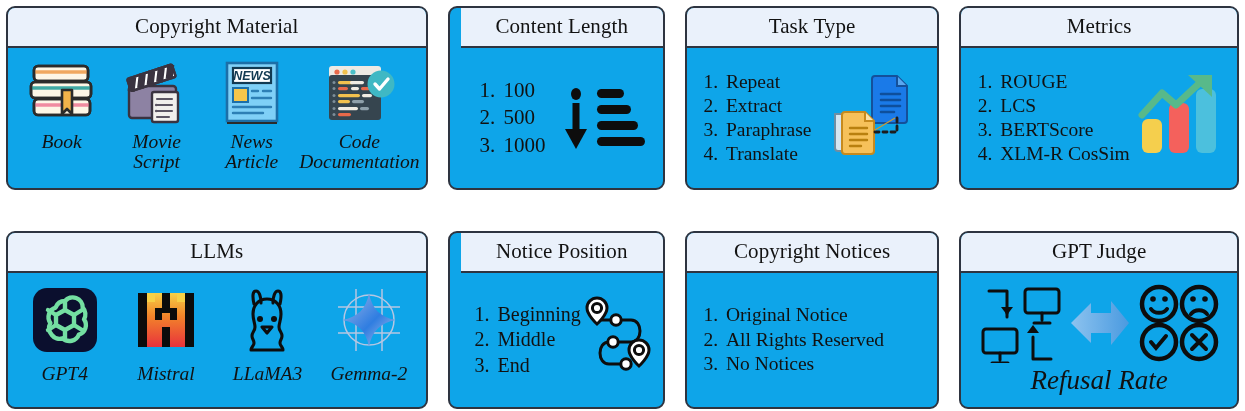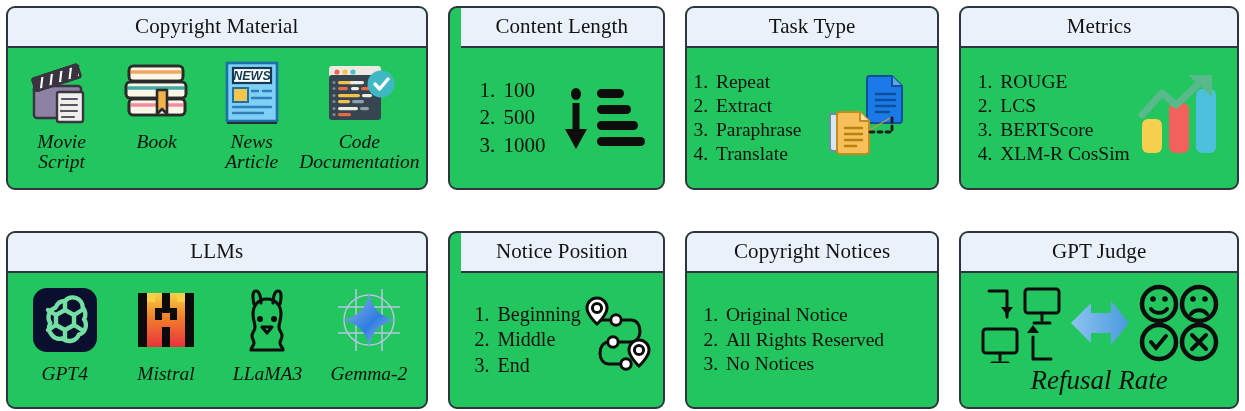--- a/index.html
+++ b/index.html
@@ -16,21 +16,21 @@
     padding:6px 6px 4px 6px;
   }
   .row{display:flex;gap:20px;align-items:stretch;}
   .row.top{height:184px;}
   .row.bottom{height:178px;margin-top:41px;justify-content:flex-end;}
 
   .panel{
     box-sizing:border-box;
     border:2.5px solid #2e3440;
     border-radius:9px;
-    background:#22c55e;
+    background:#0ea5e9;
     display:flex;flex-direction:column;
     overflow:hidden;
   }
   .panel .hdr{
     background:#eaf1fb;
     border-bottom:2.5px solid #2e3440;
     text-align:center;
     color:#121212;
     letter-spacing:.1px;
     line-height:1;
@@ -97,64 +97,64 @@
 <body>
 
 <div class="board">
 
   <div class="row top">
 
     <div class="panel w-1">
       <div class="hdr">Copyright Material</div>
       <div class="body">
         <div class="iconrow">
-
-          <div class="iconcell">
-            <div class="glyph">
-              <svg width="68" height="68" viewBox="0 0 68 68">
-                <g stroke="#3a3340" stroke-width="2.4" stroke-linejoin="round">
-                  <rect x="6" y="27" width="47" height="32" rx="3" fill="#8d82a3"></rect>
-                  <g transform="rotate(-18 30 22)">
-                    <rect x="6" y="12" width="47" height="13" rx="2" fill="#ffffff"></rect>
-                    <path d="M12 12 l-6 13 M22 12 l-6 13 M32 12 l-6 13 M42 12 l-6 13 M52 12 l-6 13" fill="none" stroke="#3a3340" stroke-width="7"></path>
-                    <rect x="6" y="12" width="47" height="13" rx="2" fill="none"></rect>
-                  </g>
-                  <rect x="29" y="33" width="26" height="30" rx="2" fill="#f1efec"></rect>
-                  <g stroke="#5b5563" stroke-width="2.1" stroke-linecap="round">
-                    <path d="M34 40 h15 M34 46 h15 M34 52 h15 M34 58 h12"></path>
-                  </g>
-                  <g fill="#5b5563" stroke="none">
-                    <circle cx="33.2" cy="46" r="1.3"></circle>
-                      <circle cx="33.2" cy="52" r="1.3"></circle>
-                  </g>
-                </g>
-              </svg>
-            </div>
-            <div class="cap" style="white-space:pre-line">Movie
-Script</div>
-          </div>
 
           <div class="iconcell">
             <div class="glyph">
               <svg width="68" height="66" viewBox="0 0 68 66">
                 <g stroke="#2b2b2b" stroke-width="2.6" stroke-linejoin="round">
                   <rect x="6" y="6" width="54" height="15" rx="4" fill="#fdf6e6"></rect>
                   <path d="M6 12 h54" stroke="#f0a860" stroke-width="3.4"></path>
                   <rect x="6" y="6" width="54" height="15" rx="4" fill="none"></rect>
                   <rect x="3" y="22" width="60" height="16" rx="4" fill="#fdf6e6"></rect>
                   <path d="M3 28 h60" stroke="#3fa9a4" stroke-width="3.6"></path>
                   <rect x="3" y="22" width="60" height="16" rx="4" fill="none"></rect>
                   <rect x="6" y="39" width="56" height="16" rx="4" fill="#fdf6e6"></rect>
                   <path d="M6 45 h56" stroke="#f08ba0" stroke-width="3.6"></path>
                   <rect x="6" y="39" width="56" height="16" rx="4" fill="none"></rect>
                   <path d="M34 30 h10 v24 l-5 -5 l-5 5 z" fill="#f3b34a"></path>
                 </g>
               </svg>
             </div>
             <div class="cap nowrap">Book</div>
+          </div>
+
+          <div class="iconcell">
+            <div class="glyph">
+              <svg width="68" height="68" viewBox="0 0 68 68">
+                <g stroke="#3a3340" stroke-width="2.4" stroke-linejoin="round">
+                  <rect x="6" y="27" width="47" height="32" rx="3" fill="#8d82a3"></rect>
+                  <g transform="rotate(-18 30 22)">
+                    <rect x="6" y="12" width="47" height="13" rx="2" fill="#ffffff"></rect>
+                    <path d="M12 12 l-6 13 M22 12 l-6 13 M32 12 l-6 13 M42 12 l-6 13 M52 12 l-6 13" fill="none" stroke="#3a3340" stroke-width="7"></path>
+                    <rect x="6" y="12" width="47" height="13" rx="2" fill="none"></rect>
+                  </g>
+                  <rect x="29" y="33" width="26" height="30" rx="2" fill="#f1efec"></rect>
+                  <g stroke="#5b5563" stroke-width="2.1" stroke-linecap="round">
+                    <path d="M34 40 h15 M34 46 h15 M34 52 h15 M34 58 h12"></path>
+                  </g>
+                  <g fill="#5b5563" stroke="none">
+                    <circle cx="33.2" cy="46" r="1.3"></circle>
+                      <circle cx="33.2" cy="52" r="1.3"></circle>
+                  </g>
+                </g>
+              </svg>
+            </div>
+            <div class="cap" style="white-space:pre-line">Movie
+Script</div>
           </div>
 
           <div class="iconcell">
             <div class="glyph">
               <svg width="62" height="68" viewBox="0 0 62 68">
                 <rect x="6" y="4" width="50" height="58" fill="#7fd0f7" stroke="#1c6fa8" stroke-width="2.6"></rect>
                 <rect x="12" y="9" width="38" height="15" fill="#ffffff" stroke="#123a52" stroke-width="2.2"></rect>
                 <text x="31" y="21" font-family="'Liberation Sans',sans-serif" font-size="12.5" font-weight="bold" text-anchor="middle" fill="#123a52">NEWS</text>
                 <rect x="12" y="29" width="15" height="14" fill="#f5c64b" stroke="#1c6fa8" stroke-width="2"></rect>
                 <g stroke="#2d7fb5" stroke-width="2.4" stroke-linecap="round">
@@ -240,21 +240,21 @@
               </g>
             </svg>
           </div>
         </div>
       </div>
     </div>
 
     <div class="panel w-3">
       <div class="hdr">Task Type</div>
       <div class="body">
-        <div class="listart" style="padding-left:0">
+        <div class="listart" style="padding-left:10px">
           <ol class="enum" style="font-size:19.5px;line-height:1.24">
             <li>Repeat</li>
             <li>Extract</li>
             <li>Paraphrase</li>
             <li>Translate</li>
           </ol>
           <div class="art">
             <svg width="86" height="96" viewBox="0 0 86 96">
 
               <g transform="translate(44,4)">

